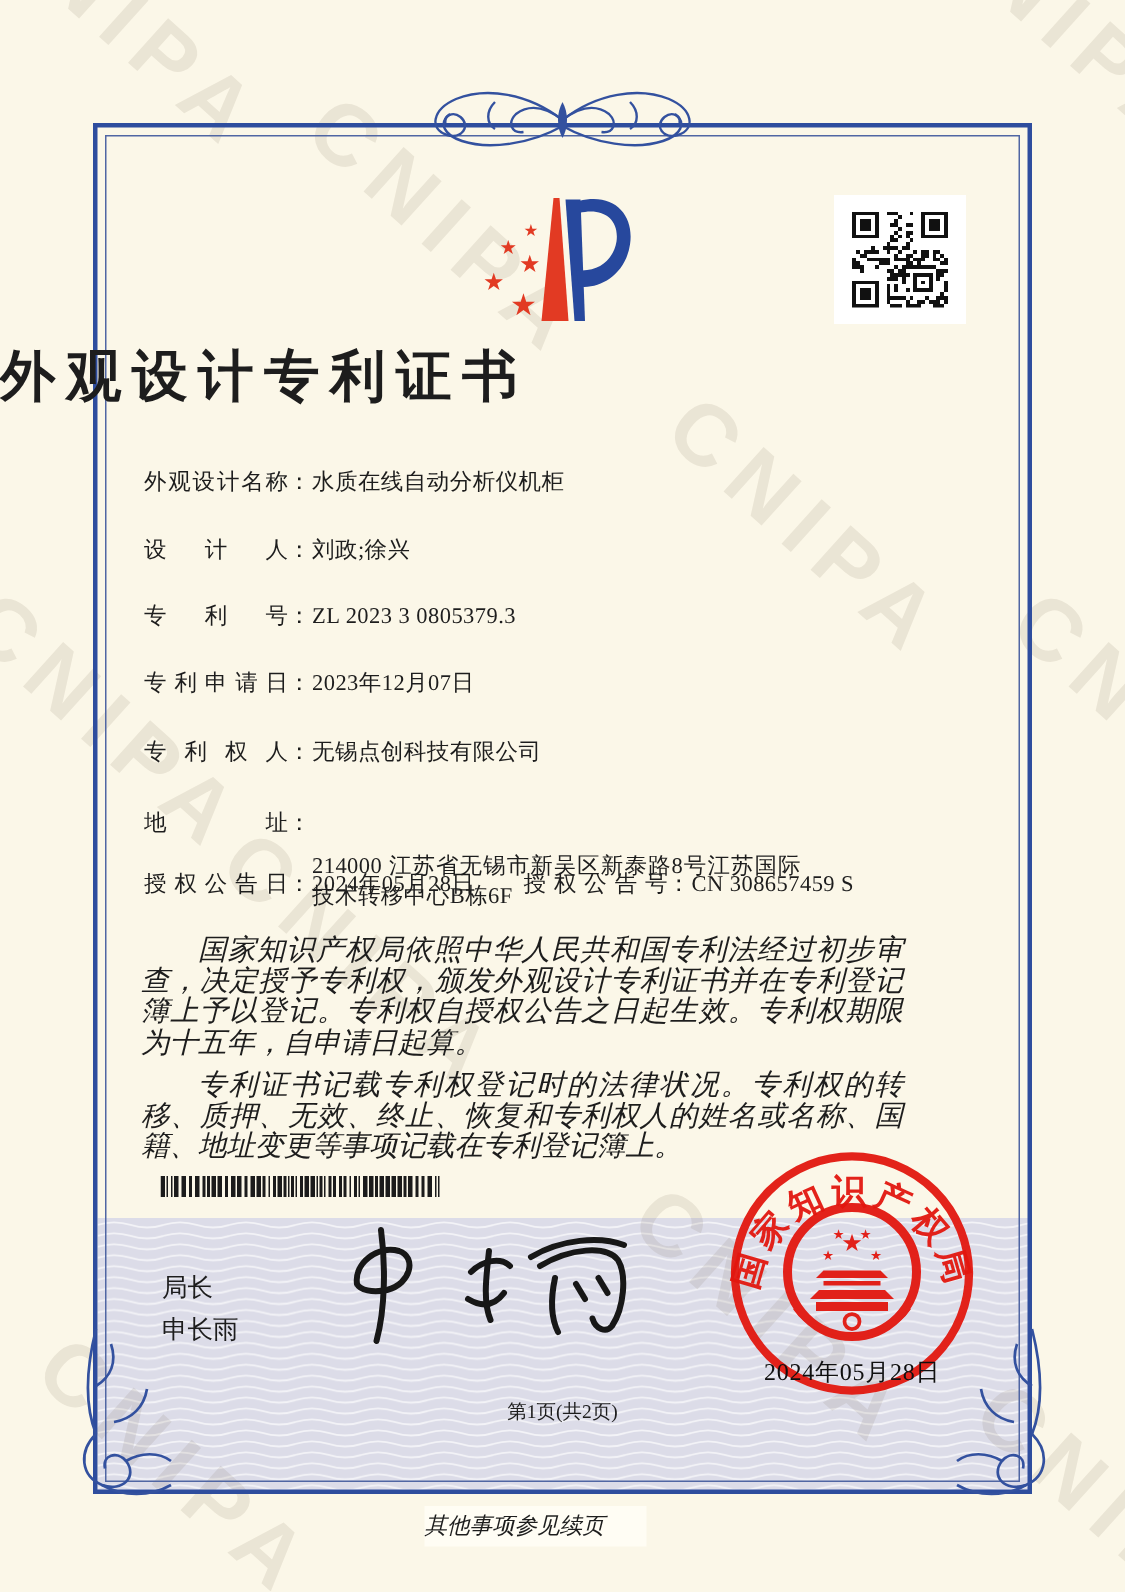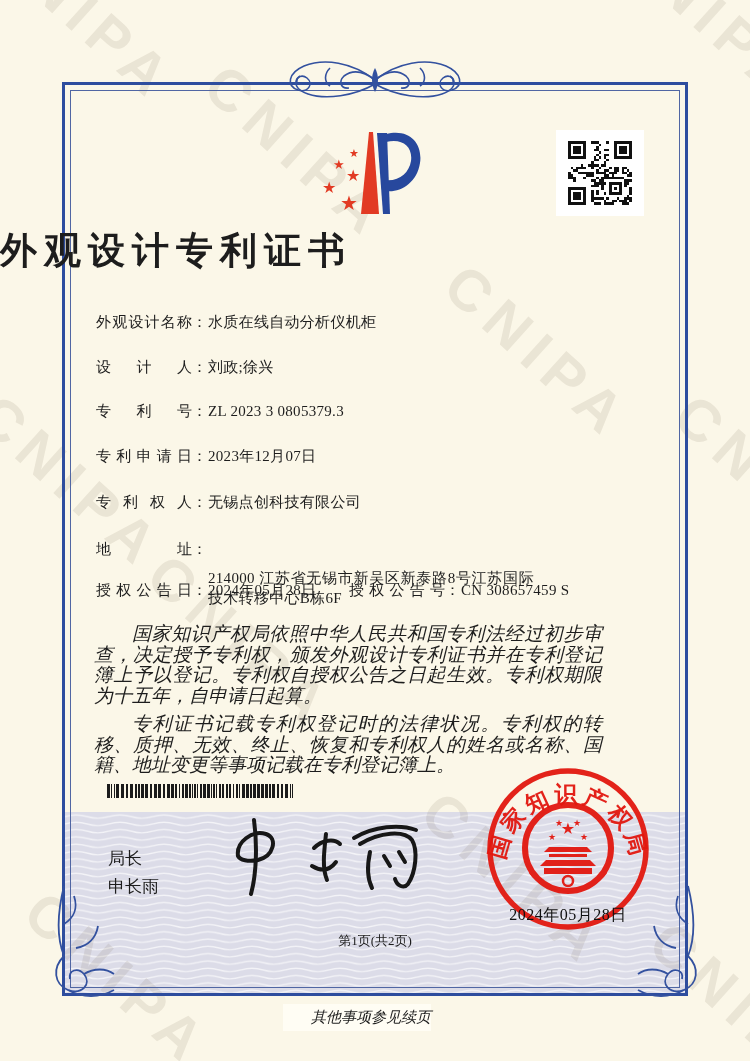--- a/index.html
+++ b/index.html
@@ -49,21 +49,21 @@
   
   .barcode{position:absolute;left:107px;top:784px;z-index:6;}
   .signer{position:absolute;left:108px;top:845px;font-family:"Liberation Sans",sans-serif;
           font-size:17px;line-height:28px;z-index:6;}
   .sig{position:absolute;left:218px;top:808px;z-index:6;}
   .seal{position:absolute;left:483px;top:764px;z-index:7;}
   .seal-date{position:absolute;left:486px;top:905px;width:164px;text-align:center;
              font-size:16px;color:#101010;z-index:8;letter-spacing:0.5px;}
   .pageno{position:absolute;left:0;top:932px;width:100%;text-align:center;font-size:13px;z-index:6;}
   .note{position:absolute;left:283px;top:1004px;width:148px;padding:4px 0;background:#fffdf4;
-        text-align:right;font-size:15px;font-style:italic;z-index:6;}
+        text-align:left;font-size:15px;font-style:italic;z-index:6;}
 </style>
 </head>
 <body>
 
 <div class="page">
 
   <svg class="waves" width="622" height="183">
     <defs>
       <pattern id="wv" width="44" height="7.3" patternUnits="userSpaceOnUse">
         <rect width="44" height="7.3" fill="#dcdce8"></rect>

